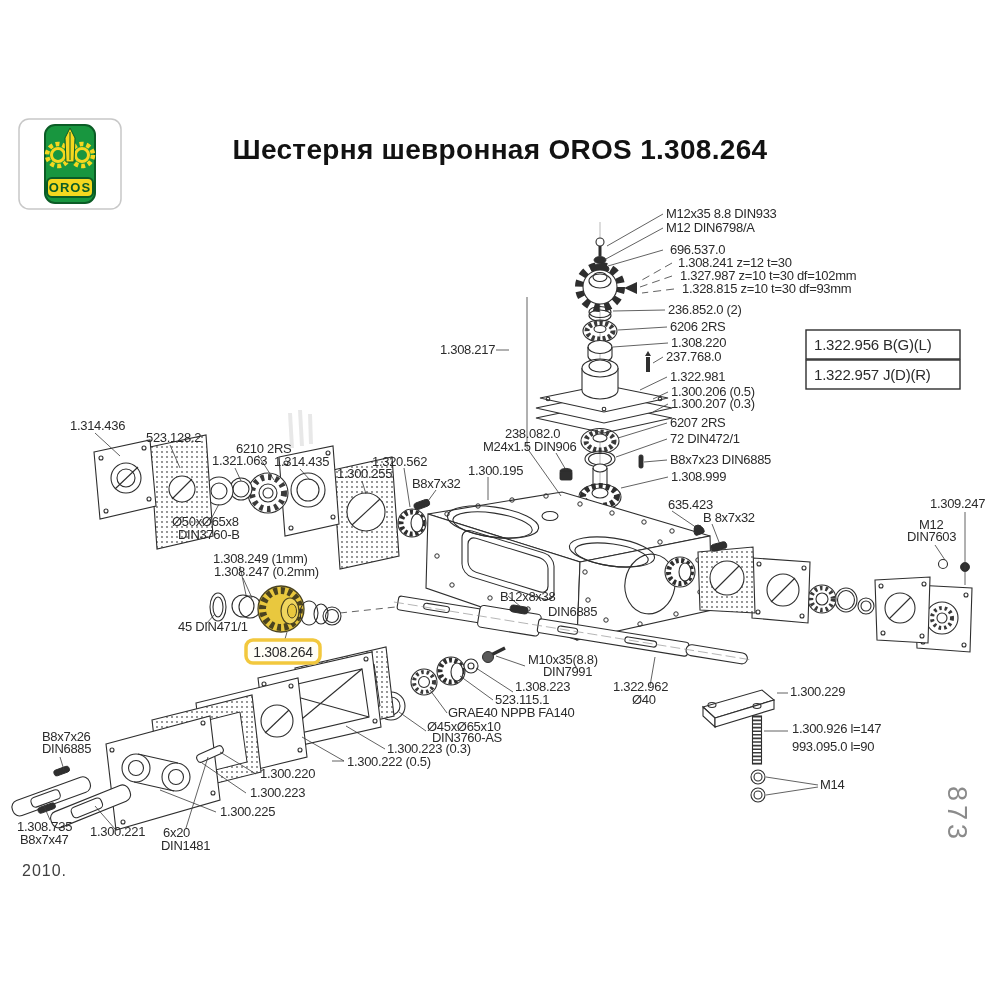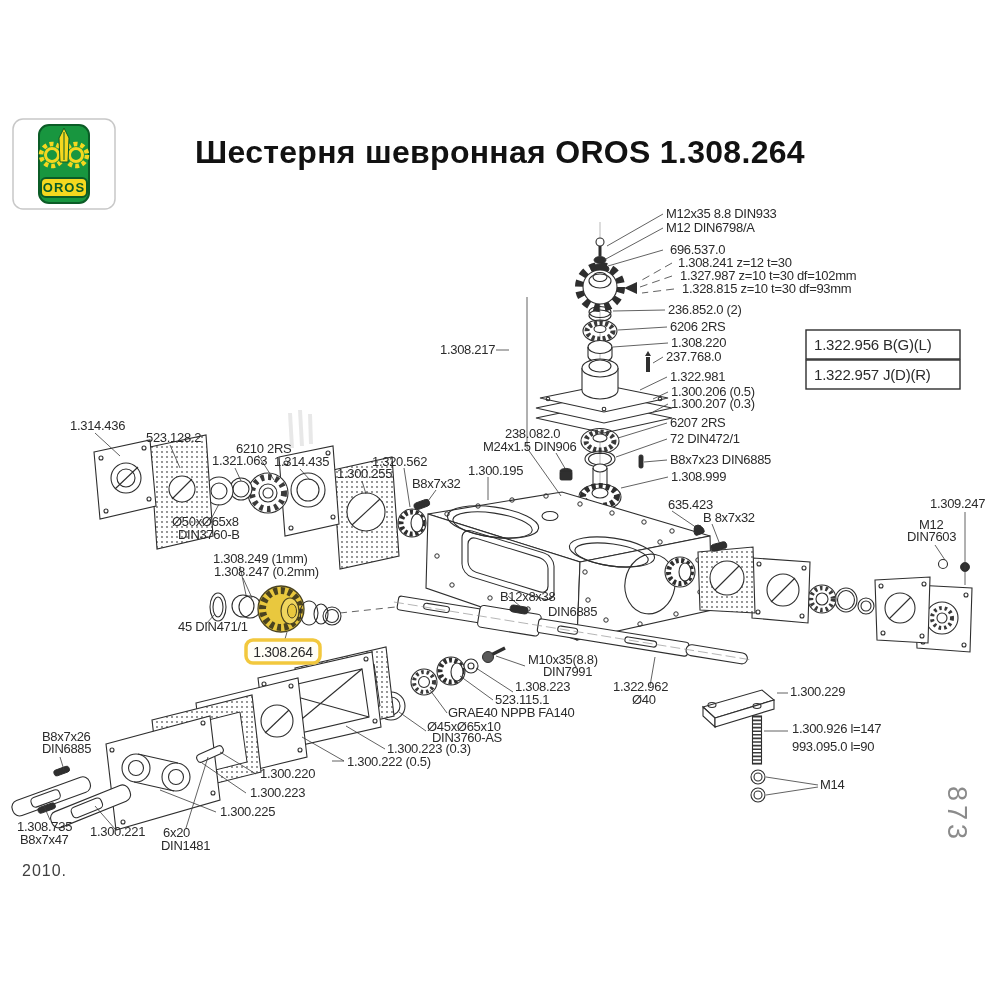--- a/index.html
+++ b/index.html
@@ -1,18 +1,18 @@
 <!DOCTYPE html>
 <html><head>
 <meta charset="utf-8">
 <style>
   html,body{margin:0;padding:0;background:#ffffff;}
   .stage{position:relative;width:1000px;height:1000px;background:#fff;overflow:hidden;font-family:"Liberation Sans",sans-serif;}
-  .title{position:absolute;top:134px;left:0;width:100%;text-align:center;font-size:32px;font-weight:bold;color:#121212;letter-spacing:.3px;font-family:"Liberation Sans",sans-serif;}
-  .logo{position:absolute;top:118px;left:12px;}
+  .title{position:absolute;top:134px;left:0;width:100%;text-align:center;font-size:28px;font-weight:bold;color:#121212;letter-spacing:.3px;font-family:"Liberation Sans",sans-serif;}
+  .logo{position:absolute;top:118px;left:18px;}
   svg.diagram{position:absolute;top:0;left:0;}
   
   .s{stroke:#2e2e2e;stroke-width:1.1;fill:none;}
   .sw{stroke:#2e2e2e;stroke-width:1.1;fill:#ffffff;}
   .sd{stroke:#2e2e2e;stroke-width:.9;fill:#2f2f2f;}
   .ld{stroke:#3a3a3a;stroke-width:.8;fill:none;}
   .ctr{stroke:#8a8a8a;stroke-width:.6;fill:none;}
   .lbl{font-family:"Liberation Sans",sans-serif;font-size:13px;fill:#2b2b2b;letter-spacing:-.3px;}
   .lblc{font-family:"Liberation Sans",sans-serif;font-size:14px;fill:#2b2b2b;letter-spacing:-.3px;text-anchor:middle;}
   .boxlbl{font-family:"Liberation Sans",sans-serif;font-size:15px;fill:#2b2b2b;letter-spacing:-.2px;}

